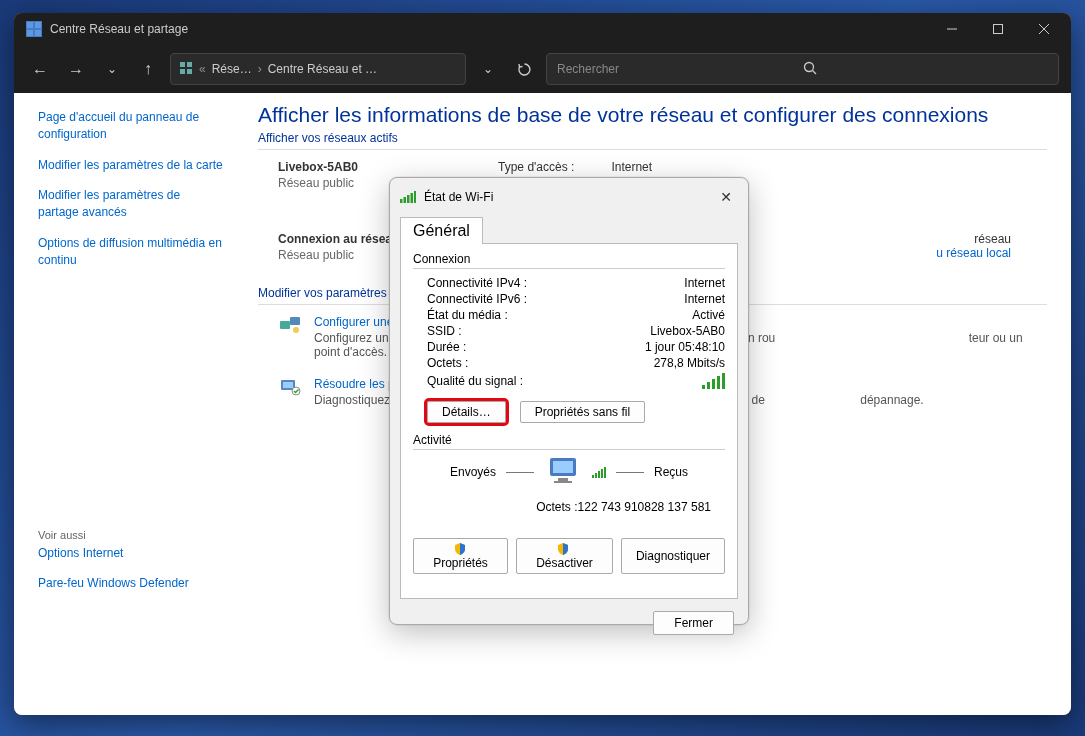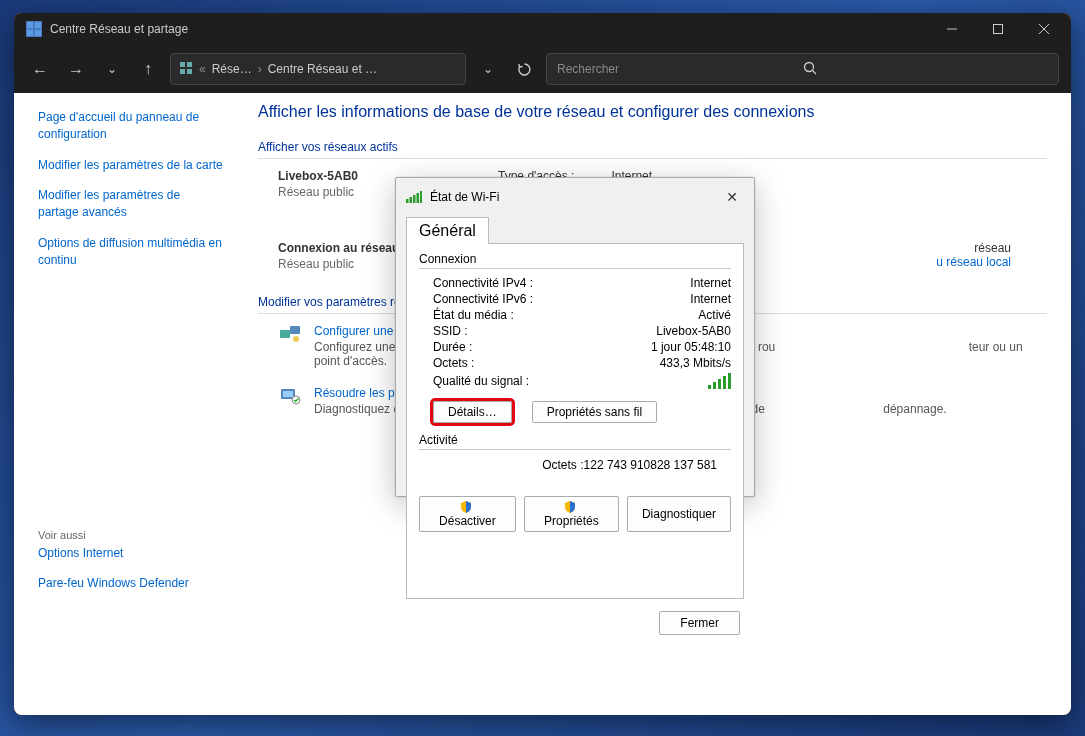--- a/index.html
+++ b/index.html
@@ -22,55 +22,55 @@
   .search-bar span { flex: 1; }
   .search-icon { font-size: 13px; color: #ccc; }
   
   .content-area { position: absolute; top: 80px; left: 0; right: 0; bottom: 0; background: #fff; display: flex; }
   
   .sidebar { width: 220px; padding: 16px 10px 16px 24px; font-size: 12px; }
   .sidebar a { color: #0066cc; text-decoration: none; display: block; margin-bottom: 14px; line-height: 1.4; cursor: pointer; }
   .sidebar .see-also { margin-top: 260px; color: #666; font-size: 11px; margin-bottom: 4px; }
   
   .main-panel { flex: 1; padding: 10px 24px; font-size: 12px; color: #333; }
-  .main-heading { color: #003399; font-size: 16px; font-weight: normal; margin-bottom: 19px; }
+  .main-heading { color: #003399; font-size: 21px; font-weight: normal; margin-bottom: 4px; }
   .section-label { color: #003399; font-size: 12px; margin-bottom: 4px; }
   .section-hr { height: 1px; background: #ddd; margin: 2px 0 10px 0; }
   .networks { display: flex; gap: 140px; margin: 10px 0 30px 20px; }
   .net-block { }
   .net-name { font-weight: 600; }
   .net-sub { color: #666; margin-top: 2px; }
   .net-right { text-align: left; }
   .net-right .lbl { display: inline-block; width: 110px; }
   .net-right a { color: #0066cc; text-decoration: none; }
   .settings-row { display: flex; gap: 12px; margin: 8px 0 18px 20px; align-items: flex-start; }
   .settings-icon { width: 24px; height: 20px; flex-shrink: 0; display:flex; align-items:center; justify-content:center; }
   .settings-row a { color: #0066cc; text-decoration: none; }
   .settings-desc { color: #555; margin-top: 2px; }
   
   
-  .dialog { position: absolute; top: 177px; left: 389px; width: 360px; height: 320px; background: #f0f0f0; border: 1px solid #aaa; border-radius: 2px; box-shadow: 0 8px 30px rgba(0,0,0,0.25), 0 0 0 1px rgba(0,0,0,.05); font-size: 12px; margin-left: 6px; }
+  .dialog { position: absolute; top: 177px; left: 389px; width: 360px; height: 448px; background: #f0f0f0; border: 1px solid #aaa; border-radius: 8px; box-shadow: 0 8px 30px rgba(0,0,0,0.25), 0 0 0 1px rgba(0,0,0,.05); font-size: 12px; }
   .dlg-title { display: flex; align-items: center; padding: 7px 10px; }
   .dlg-title-icon { width: 16px; height: 12px; margin-right: 8px; }
   .dlg-title-text { flex: 1; }
   .dlg-close { width: 24px; height: 24px; display: flex; align-items: center; justify-content: center; cursor: pointer; font-size: 14px; color: #333; border-radius:4px; }
   .dlg-tabs { padding: 0 10px; }
   .dlg-tab { display: inline-block; background: #fff; padding: 4px 12px; border: 1px solid #bbb; border-bottom: none; font-size: 16px; position: relative; top: 1px; z-index: 2; }
   .dlg-body { margin: 0 10px 10px 10px; background: #fff; border: 1px solid #bbb; padding: 8px 12px 12px 12px; height: 356px; position: relative; }
   .fieldset-label { position: relative; top: 0; background: transparent; padding: 0 0 2px 0; color: #000; }
   .fieldset-line { height: 1px; background: #ccc; margin-bottom: 6px; }
   .kv-row { display: flex; justify-content: space-between; padding: 1px 0; font-size: 12px; }
   .kv-row .k { padding-left: 14px; }
   .kv-row .v { text-align: right; }
   .signal-row { display: flex; justify-content: space-between; align-items: center; padding: 2px 0 6px 0; }
   .signal-bars { display: flex; gap: 2px; align-items: flex-end; height: 16px; }
   .signal-bars span { width: 3px; background: #2a9d2a; }
   .dlg-btn { background: #fdfdfd; border: 1px solid #aaa; padding: 3px 14px; font-size: 12px; cursor: pointer; border-radius: 2px; }
   .dlg-btn.highlight { outline: 3px solid #e30613; outline-offset: 0; }
-  .btn-row { display: flex; gap: 20px; margin: 6px 0 4px 14px; }
+  .btn-row { display: flex; gap: 14px; margin: 6px 0 4px 14px; }
   .activity { margin-top: 10px; }
   .activity-diagram { display: flex; align-items: center; justify-content: center; gap: 10px; margin: 6px 0 10px 0; }
   .activity-diagram .lbl { font-size: 12px; }
   .activity-diagram .dash { width: 28px; height: 1px; background: #777; }
   .monitor-icon { width: 38px; height: 32px; display:flex; align-items:center; justify-content:center; }
   .octets-row { display: flex; justify-content: flex-end; padding: 2px 14px 0 14px; }
   .bottom-btns { display: flex; gap: 8px; margin-top: 24px; }
   .dlg-footer { display: flex; justify-content: flex-end; padding: 2px 14px 12px 0; }
   .shield { width: 12px; height: 12px; display: inline-block; vertical-align: -2px; margin-right: 2px; }
 </style>
@@ -201,21 +201,21 @@
         <div class="settings-icon">
           <svg width="24" height="20">
               <rect x="3" y="3" width="14" height="10" fill="#58b" rx="1"></rect>
               <rect x="5" y="5" width="10" height="6" fill="#9cf"></rect>
               <circle cx="18" cy="14" r="4" fill="#fff" stroke="#888"></circle>
               <path d="M16 14 l1.5 1.5 l3 -3" stroke="#2a2" stroke-width="1.5" fill="none"></path>
             </svg>
         </div>
         <div>
           <a>Résoudre les problèmes</a>
-          <div class="settings-desc">Diagnostiquez et réparez les problèmes de réseau ou accédez à des informations de <span style="margin-left:115px;">dépannage.</span></div>
+          <div class="settings-desc">Diagnostiquez et réparez les problèmes de réseau ou accédez à des informations de <span style="margin-left:92px;">dépannage.</span></div>
         </div>
       </div>
     </div>
   </div>
 </div>
 
 <div class="dialog">
   <div class="dlg-title">
     <span class="dlg-title-icon">
       <svg width="16" height="12">
@@ -250,54 +250,75 @@
     <div class="kv-row">
         <span class="k">SSID :</span>
         <span class="v">Livebox-5AB0</span>
       </div>
     <div class="kv-row">
         <span class="k">Durée :</span>
         <span class="v">1 jour 05:48:10</span>
       </div>
     <div class="kv-row">
         <span class="k">Octets :</span>
-        <span class="v">433,3 Mbits/s</span>
+        <span class="v">278,8 Mbits/s</span>
       </div>
     <div class="signal-row">
       <span class="k" style="padding-left:14px;">Qualité du signal :</span>
       <span class="signal-bars">
         <span style="height:4px"></span>
           <span style="height:7px"></span>
           <span style="height:10px"></span>
           <span style="height:13px"></span>
           <span style="height:16px"></span>
       </span>
     </div>
     <div class="btn-row">
       <button class="dlg-btn highlight">Détails…</button>
       <button class="dlg-btn">Propriétés sans fil</button>
     </div>
 
     <div class="activity">
       <div class="fieldset-label">Activité</div>
       <div class="fieldset-line"></div>
+      <div class="activity-diagram">
+        <span class="lbl">Envoyés</span>
+        <span class="dash"></span>
+        <span class="monitor-icon">
+          <svg width="38" height="32">
+              <rect x="6" y="2" width="26" height="18" rx="2" fill="#4a7ac0"></rect>
+              <rect x="9" y="5" width="20" height="12" fill="#9cf"></rect>
+              <rect x="14" y="22" width="10" height="3" fill="#888"></rect>
+              <rect x="10" y="25" width="18" height="2" fill="#888"></rect>
+            </svg>
+        </span>
+        <span style="display:flex;gap:1px;align-items:flex-end;height:12px;">
+            <span style="width:2px;height:3px;background:#2a9d2a"></span>
+            <span style="width:2px;height:5px;background:#2a9d2a"></span>
+            <span style="width:2px;height:7px;background:#2a9d2a"></span>
+            <span style="width:2px;height:9px;background:#2a9d2a"></span>
+            <span style="width:2px;height:11px;background:#2a9d2a"></span>
+          </span>
+        <span class="dash"></span>
+        <span class="lbl">Reçus</span>
+      </div>
       <div class="octets-row">
         <span>Octets :</span>
         <span>122 743 910</span>
         <span>828 137 581</span>
       </div>
       <div class="bottom-btns">
         <button class="dlg-btn"><span class="shield"><svg width="12" height="12">
                 <path d="M6 0 L11 2 L11 6 Q11 10 6 12 Q1 10 1 6 L1 2 Z" fill="#f5b800"></path>
                 <path d="M6 0 L11 2 L11 6 Q11 10 6 12 L6 0" fill="#2a72d4"></path>
-              </svg></span><span>Désactiver</span></button>
+              </svg></span><span>Propriétés</span></button>
         <button class="dlg-btn"><span class="shield"><svg width="12" height="12">
                 <path d="M6 0 L11 2 L11 6 Q11 10 6 12 Q1 10 1 6 L1 2 Z" fill="#f5b800"></path>
                 <path d="M6 0 L11 2 L11 6 Q11 10 6 12 L6 0" fill="#2a72d4"></path>
-              </svg></span><span>Propriétés</span></button>
+              </svg></span><span>Désactiver</span></button>
         <button class="dlg-btn">Diagnostiquer</button>
       </div>
     </div>
   </div>
   <div class="dlg-footer">
     <button class="dlg-btn" style="padding:4px 20px;">Fermer</button>
   </div>
 </div>
 
 </body></html>

